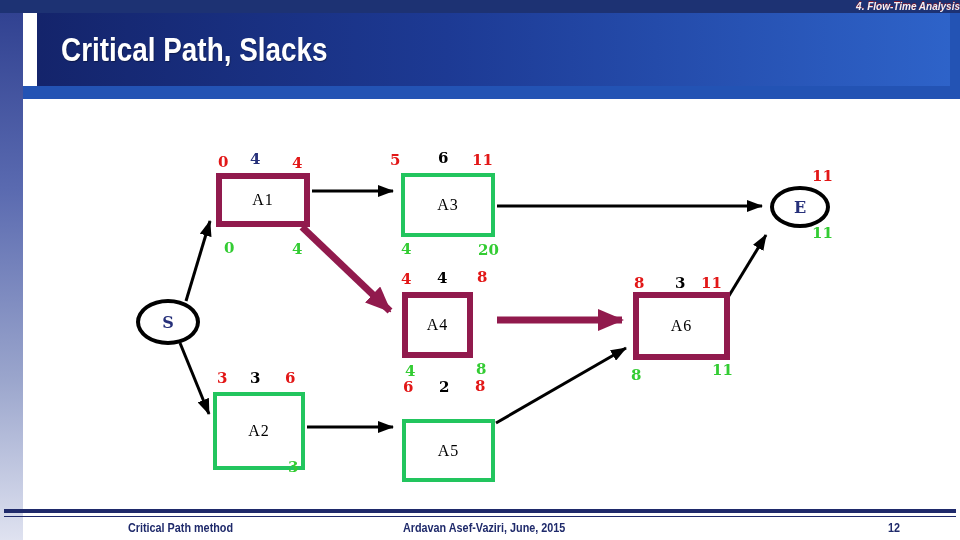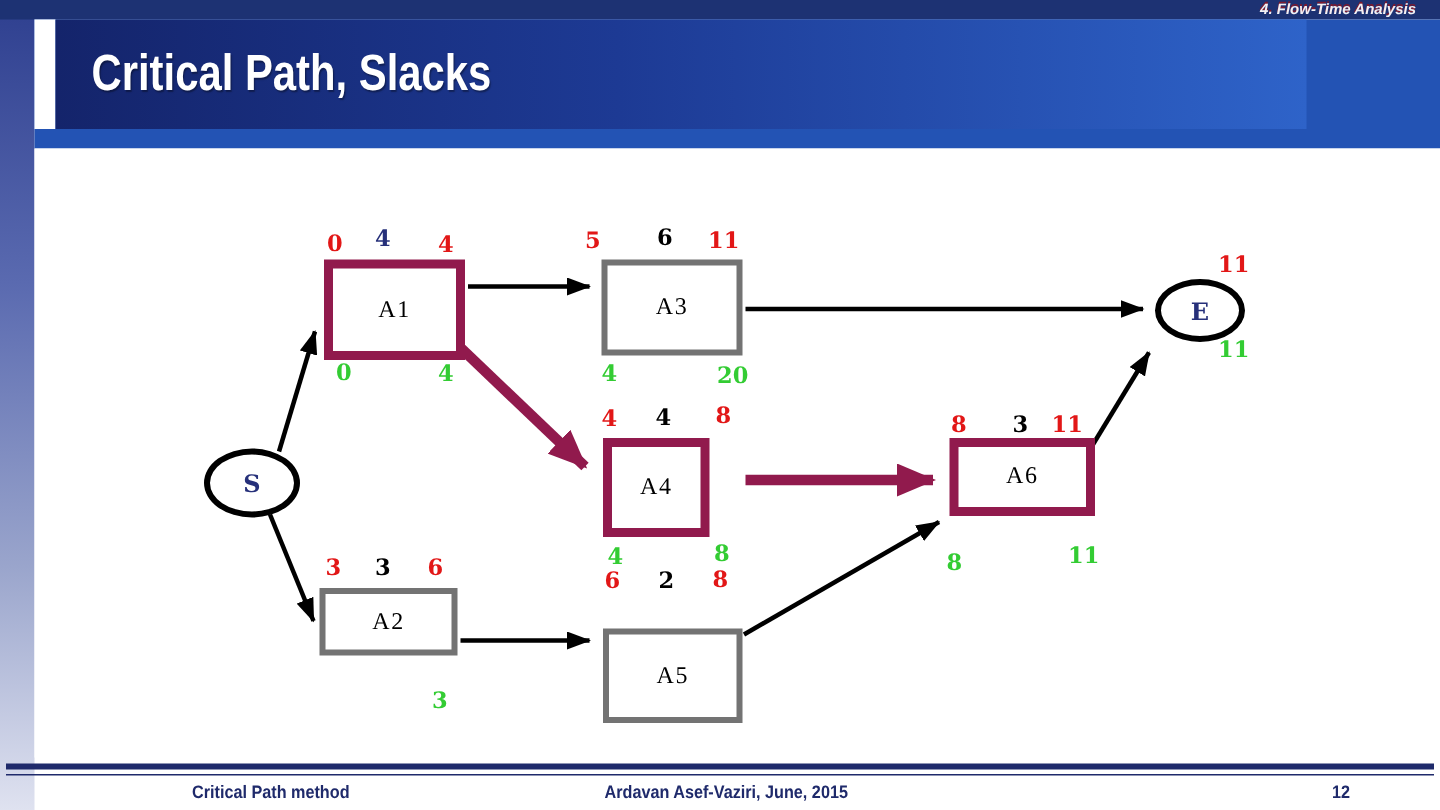--- a/index.html
+++ b/index.html
@@ -4,26 +4,26 @@
 <style>
   html,body{margin:0;padding:0;}
   body{width:960px;height:540px;position:relative;overflow:hidden;background:#fff;
        font-family:"Liberation Sans",sans-serif;}
   .slide{position:absolute;inset:0;background:#fff;}
 
   
   .leftbar{position:absolute;left:0;top:0;width:23px;height:540px;
            background:linear-gradient(to bottom,#2e3f8f 0%,#5a6ab0 35%,#9aa5cc 70%,#dfe2f0 100%);}
   .topstrip{position:absolute;left:0;top:0;width:960px;height:13px;background:#1d3273;
-            display:flex;align-items:center;justify-content:flex-end;padding-right:16px;box-sizing:border-box;}
+            display:flex;align-items:center;justify-content:flex-end;padding-right:0;box-sizing:border-box;}
   .topstrip span{font:italic bold 10px "Liberation Sans",sans-serif;color:#f2f0f4;
                  text-shadow:0 -1px 0 #7e1a2e;}
   .band{position:absolute;left:23px;top:13px;width:937px;height:86px;background:#2353b4;}
   .band-gap{position:absolute;left:23px;top:13px;width:14px;height:73px;background:#ffffff;}
-  .banner{position:absolute;left:37px;top:13px;width:834px;height:73px;
+  .banner{position:absolute;left:37px;top:13px;width:913px;height:73px;
           background:linear-gradient(to right,#14246b 0%,#1d3a94 45%,#2e63c9 100%);
           display:flex;align-items:center;}
   .banner h1{margin:0 0 0 24px;font:700 34px "Liberation Sans",sans-serif;color:#ffffff;
              letter-spacing:0px;transform:scaleX(0.82);transform-origin:left center;
              text-shadow:1px 1px 1px rgba(0,0,0,.35);white-space:nowrap;}
   .content{position:absolute;left:23px;top:99px;width:937px;height:406px;background:#fff;}
 
   
   .footline{position:absolute;left:4px;top:509px;width:952px;height:4px;background:#1f2a6b;}
   .footline2{position:absolute;left:4px;top:516px;width:952px;height:1px;background:#1f2a6b;}
@@ -33,21 +33,21 @@
   .f-center{left:403px;top:521px;}
   .f-right{left:888px;top:521px;}
 
   
   .diagram{position:absolute;inset:0;}
   .edges{position:absolute;left:0;top:0;}
   .pbox{position:absolute;background:#fff;box-sizing:border-box;display:flex;
         align-items:center;justify-content:center;
         font:16px "Liberation Serif",serif;color:#000;letter-spacing:1px;}
   .critical{border:6px solid #911a4d;}
-  .normal{border:4px solid #737373;text-align:center;}
+  .normal{border:4px solid #22c55e;text-align:center;}
   .ellipse{position:absolute;background:#fff;box-sizing:border-box;border:4px solid #000;
            border-radius:50%;display:flex;align-items:center;justify-content:center;
            font:bold 16px "DejaVu Serif",serif;color:#26307a;}
   .num{position:absolute;font:bold 15px "DejaVu Serif",serif;line-height:1;white-space:nowrap;}
   .red{color:#e21717;}
   .green{color:#33cc33;}
   .blk{color:#000000;}
   .navy{color:#26307a;}
 </style>
 </head>
@@ -93,21 +93,21 @@
 
     <div class="ellipse" style="left:136px;top:299px;width:64px;height:46px">
       <span>S</span>
     </div>
     <div class="ellipse" style="left:770px;top:186px;width:60px;height:42px">
       <span>E</span>
     </div>
     <span class="num red" style="left:812px;top:169px">11</span>
     <span class="num green" style="left:812px;top:226px">11</span>
 
-    <div class="pbox critical" style="left:216px;top:173px;width:94px;height:67px">
+    <div class="pbox critical" style="left:216px;top:173px;width:94px;height:54px">
       <span>A1</span>
     </div>
     <span class="num red" style="left:218px;top:155px">0</span>
     <span class="num navy" style="left:250px;top:152px">4</span>
     <span class="num red" style="left:292px;top:156px">4</span>
     <span class="num green" style="left:224px;top:241px">0</span>
     <span class="num green" style="left:292px;top:242px">4</span>
 
     <div class="pbox normal" style="left:401px;top:173px;width:94px;height:64px">
       <span>A3</span>
@@ -120,30 +120,30 @@
 
     <div class="pbox critical" style="left:402px;top:292px;width:71px;height:66px">
       <span>A4</span>
     </div>
     <span class="num red" style="left:401px;top:272px">4</span>
     <span class="num blk" style="left:437px;top:271px">4</span>
     <span class="num red" style="left:477px;top:270px">8</span>
     <span class="num green" style="left:405px;top:364px">4</span>
     <span class="num green" style="left:476px;top:362px">8</span>
 
-    <div class="pbox critical" style="left:633px;top:292px;width:97px;height:52px">
+    <div class="pbox critical" style="left:633px;top:292px;width:97px;height:68px">
       <span>A6</span>
     </div>
     <span class="num red" style="left:634px;top:276px">8</span>
     <span class="num blk" style="left:675px;top:276px">3</span>
     <span class="num red" style="left:701px;top:276px">11</span>
     <span class="num green" style="left:631px;top:368px">8</span>
     <span class="num green" style="left:712px;top:363px">11</span>
 
-    <div class="pbox normal" style="left:213px;top:392px;width:92px;height:45px">
+    <div class="pbox normal" style="left:213px;top:392px;width:92px;height:78px">
       <span>A2</span>
     </div>
     <span class="num red" style="left:217px;top:371px">3</span>
     <span class="num blk" style="left:250px;top:371px">3</span>
     <span class="num red" style="left:285px;top:371px">6</span>
     <span class="num green" style="left:288px;top:460px">3</span>
 
     <div class="pbox normal" style="left:402px;top:419px;width:93px;height:63px">
       <span>A5</span>
     </div>

